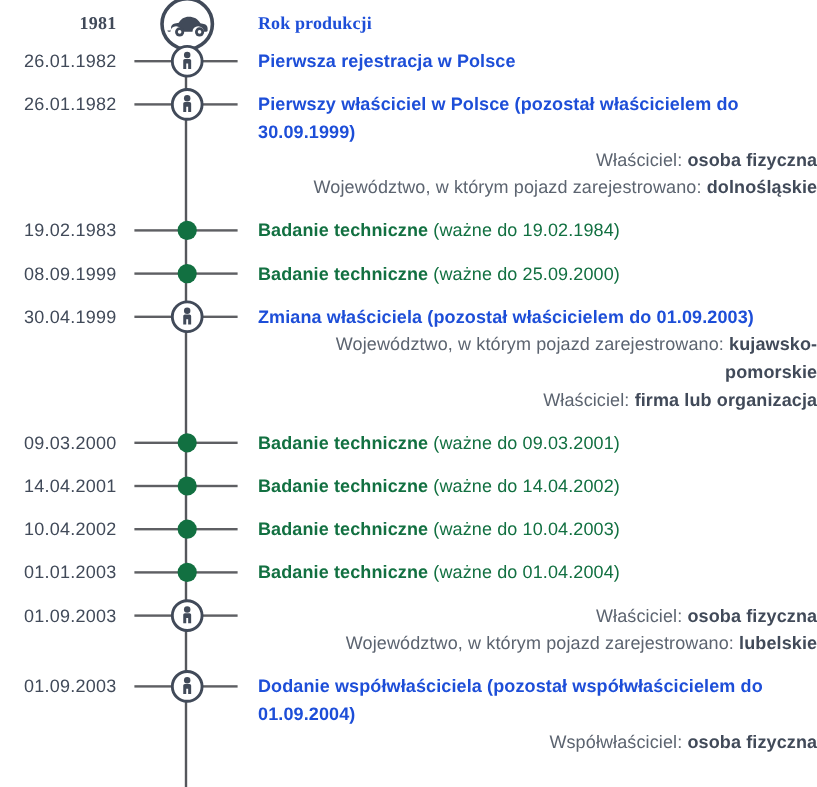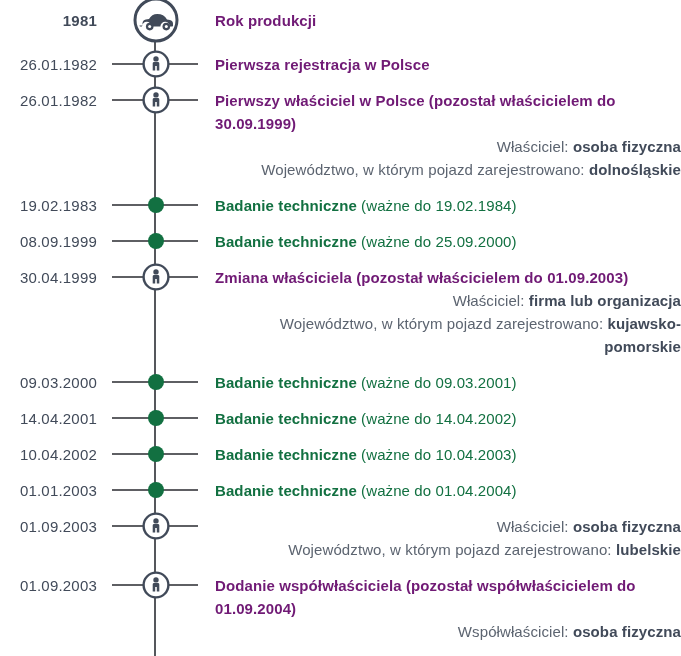--- a/index.html
+++ b/index.html
@@ -14,21 +14,21 @@
     padding-top: 9px;
     overflow: hidden;
   }
   .vline {
     position: absolute;
     left: 154px; top: 18px; bottom: 0;
     width: 2px;
     background: #55575c;
   }
   .row { display: flex; margin-bottom: 13px; position: relative; }
-  .row.car-row { margin-bottom: 21px; }
+  .row.car-row { margin-bottom: 8px; font-family: Liberation Serif, serif; }
   .date {
     width: 97px; flex-shrink: 0;
     text-align: right;
     font-size: 15px; line-height: 23px;
     color: #414a59;
     letter-spacing: 0.2px;
   }
   .date.bold { font-weight: bold; }
   .node { width: 118px; flex-shrink: 0; position: relative; }
   .hline {
@@ -45,21 +45,21 @@
   }
   .dot {
     display: block;
     width: 16px; height: 16px;
     border-radius: 50%;
     background: #127041;
   }
   .content { flex: 1; min-width: 0; }
   .title {
     font-size: 15px; line-height: 23px;
-    color: #701a75;
+    color: #1d4ed8;
     letter-spacing: 0.1px;
   }
   .title .t-bold { font-weight: bold; }
   .row.green .title { color: #127041; }
   .detail {
     font-size: 15px; line-height: 23px;
     color: #5c6470;
     letter-spacing: 0.1px;
     text-align: right;
   }
@@ -167,22 +167,22 @@
             <svg width="28" height="28" viewBox="0 0 28 28">
               <circle cx="14" cy="14" r="12.4" fill="#ffffff" stroke="#414a59" stroke-width="2.4"></circle>
               <circle cx="14" cy="8.9" r="2.7" fill="#414a59"></circle>
               <path fill="#414a59" d="M10.7 13.5 c0-.8.6-1.4 1.4-1.4 h3.8 c.8 0 1.4.6 1.4 1.4 v6.9 h-2.5 v-4.4 h-1.6 v4.4 h-2.5 z"></path>
             </svg>
           </span>
     </div>
     <div class="content">
       <div class="title"><span class="t-bold">Zmiana właściciela (pozostał właścicielem do 01.09.2003)</span><span class="t-rest"></span></div>
       <div class="details">
+            <div class="detail"><span class="d-label">Województwo, w którym pojazd zarejestrowano:</span> <span class="d-value">kujawsko-pomorskie</span></div>
             <div class="detail"><span class="d-label">Właściciel:</span> <span class="d-value">firma lub organizacja</span></div>
-            <div class="detail"><span class="d-label">Województwo, w którym pojazd zarejestrowano:</span> <span class="d-value">kujawsko-pomorskie</span></div>
           </div>
     </div>
   </div>
 
   <div class="row green">
     <div class="date">09.03.2000</div>
     <div class="node">
       <div class="hline"></div>
       <span class="icon-holder">
             <span class="dot"></span>

